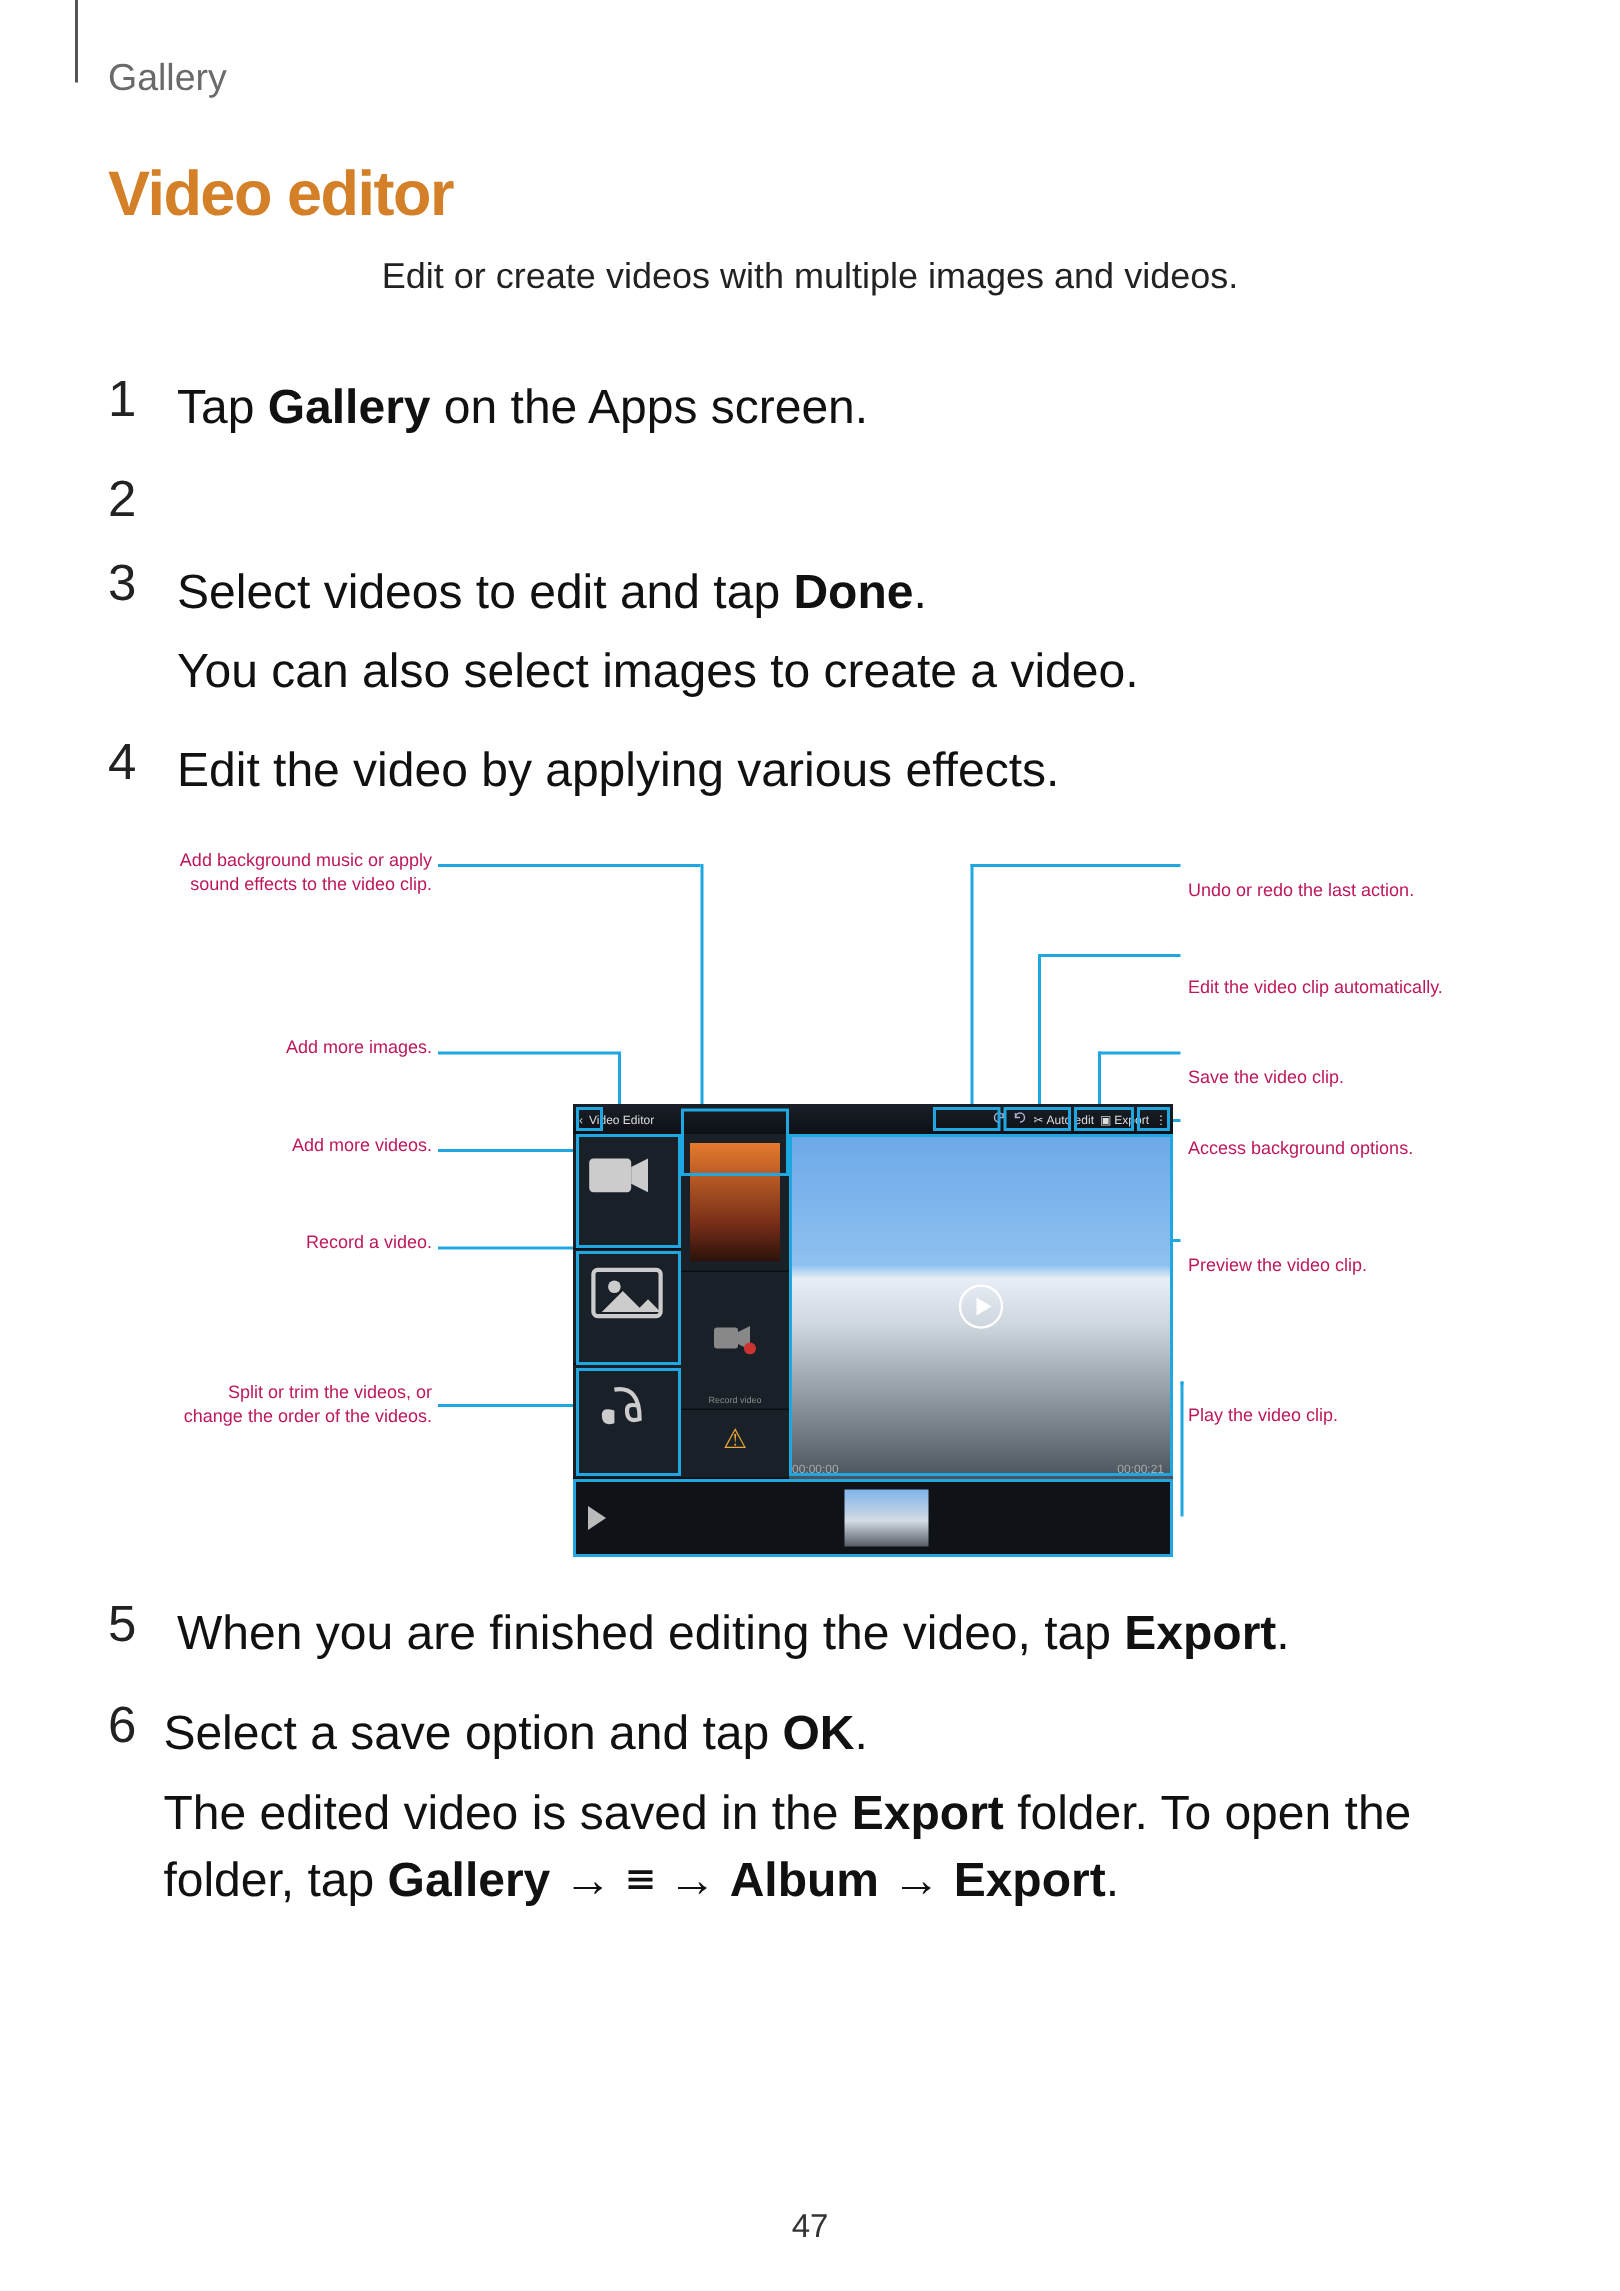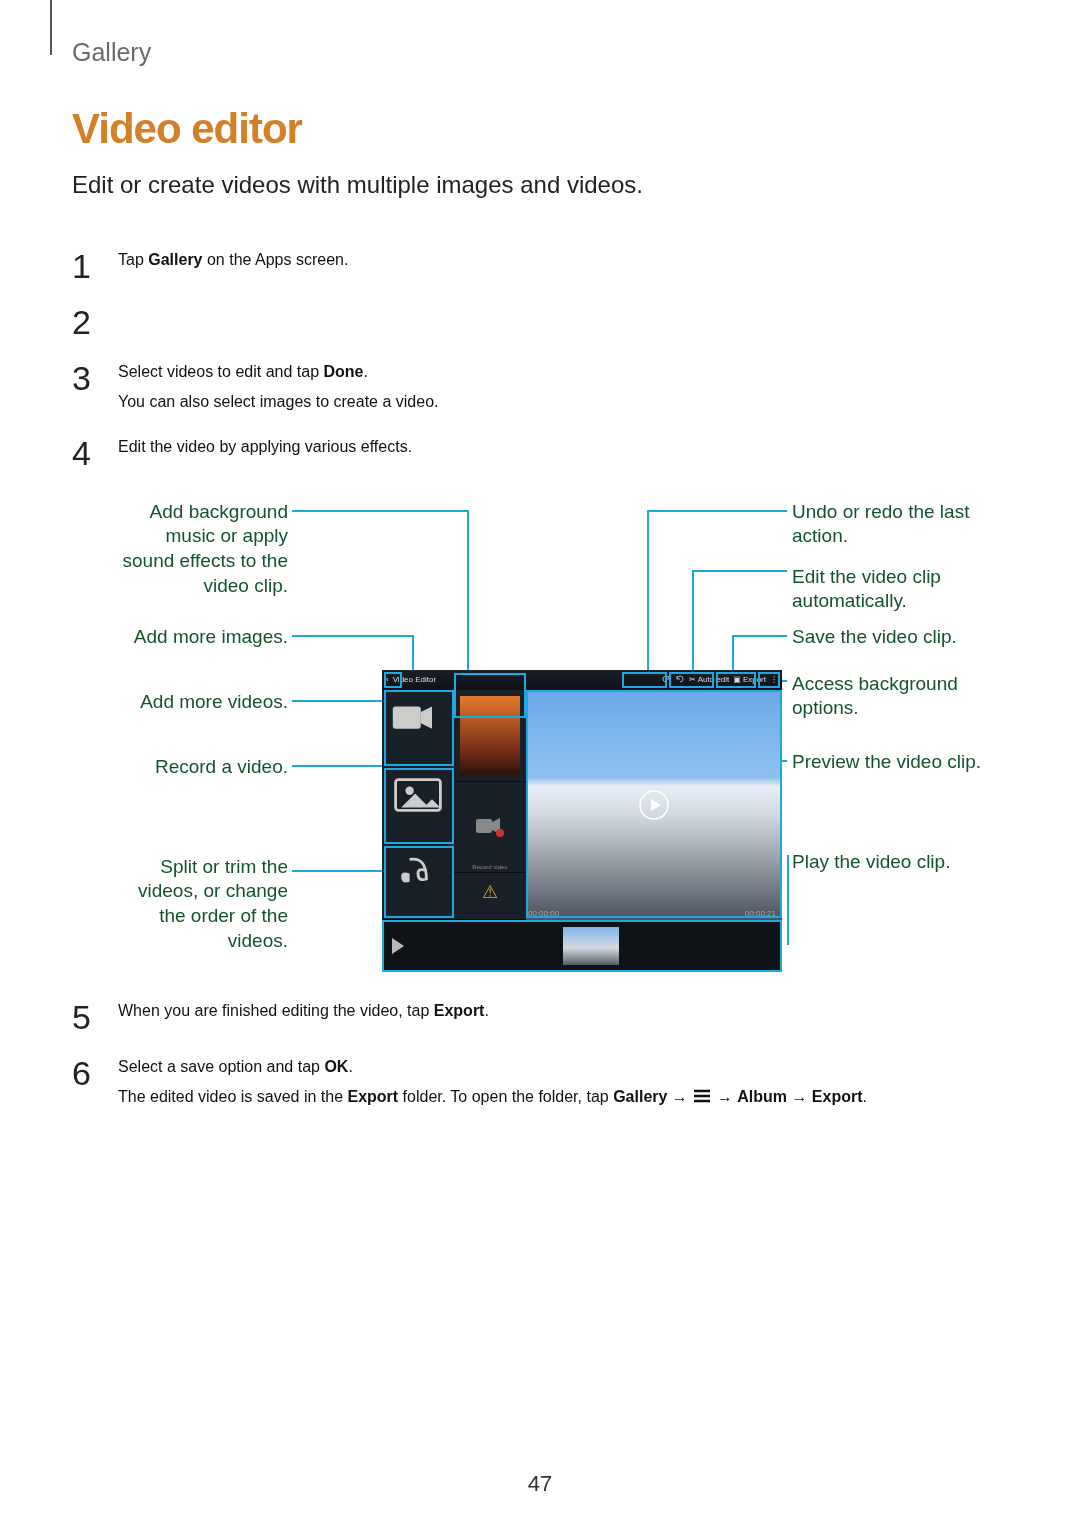--- a/index.html
+++ b/index.html
@@ -31,20 +31,21 @@
   h1.section-title {
     color: #d48029;
     font-size: 42px;
     font-weight: 700;
     letter-spacing: -1px;
   }
   .intro {
     margin-top: 18px;
     font-size: 24px;
     color: #222;
+    text-align: center;
   }
   .callout {
     display: flex;
     align-items: center;
     gap: 28px;
     margin-top: 26px;
   }
   .callout-icon {
     width: 48px; height: 48px;
     border: 3px solid #35a54a;
@@ -60,35 +61,35 @@
     gap: 18px;
     margin-bottom: 22px;
   }
   .step-num {
     font-size: 34px;
     font-weight: 400;
     line-height: 1;
     width: 28px;
     color: #222;
   }
-  .step-body { font-size: 16px; line-height: 1.4; }
+  .step-body { font-size: 32px; line-height: 1.4; }
   .step-body .sub { display:block; margin-top:8px; }
   .bold { font-weight: 700; }
   .inline-icon {
     display:inline-flex; vertical-align:middle; position:relative; top:-2px;
   }
   .figure-wrap {
     position: relative;
     margin: 30px 0 40px 40px;
     height: 460px;
   }
   
-  .lbl { position:absolute; font-size:19px; color:#14532d; line-height:1.3; }
+  .lbl { position:absolute; font-size:12px; color:#be185d; line-height:1.3; }
   .lbl.left { text-align:right; }
-  .lbl.right { text-align:left; }
+  .lbl.right { text-align:left;margin-top:20px; }
   
   .conn { position:absolute; background:#1ea7e1; }
   .conn.h { height:2px; }
   .conn.v { width:2px; }
   
   .device {
     position:absolute;
     left:270px; top:170px;
     width:400px; height:250px;
     background:#101418;

